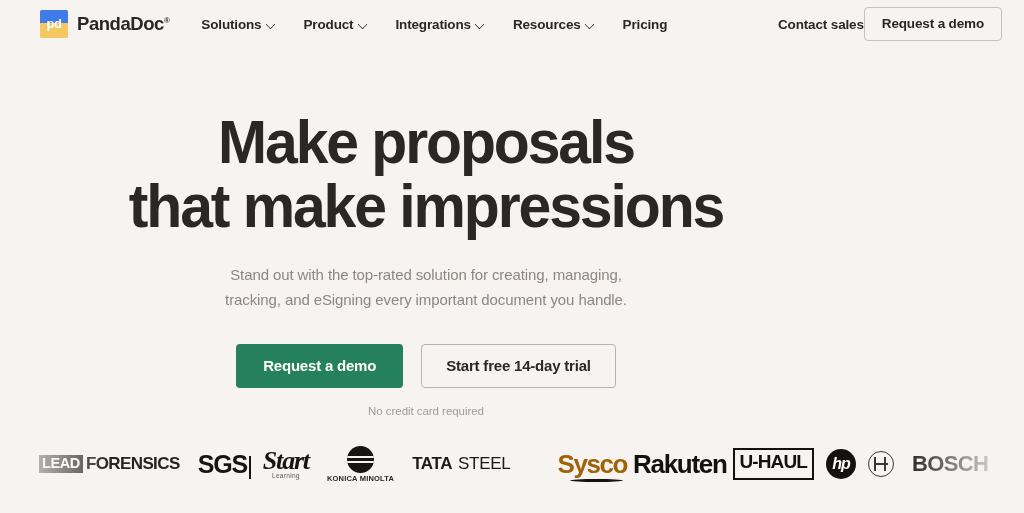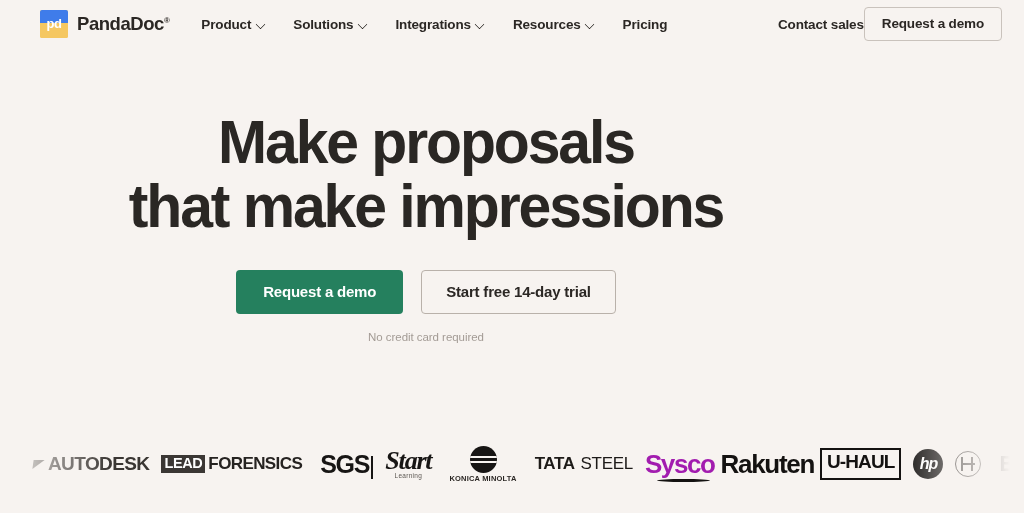--- a/index.html
+++ b/index.html
@@ -341,22 +341,23 @@
     font-size: 7.5px; font-weight: 700; letter-spacing: 0.2px; color: #2b2724; margin-top: 2px;
   }
 
   .lg-tata {
     font-size: 17px; font-weight: 700; letter-spacing: -0.4px; color: #1d1a18;
     display: flex; align-items: baseline; gap: 6px;
   }
   .lg-tata .tsteel { font-weight: 400; font-size: 17px; letter-spacing: -0.3px; }
 
   .lg-sysco {
-    font-size: 26px; font-weight: 700; letter-spacing: -1.4px; color: #a21caf;
+    font-size: 26px; font-weight: 700; letter-spacing: -1.4px; color: #a16207;
     position: relative;
+    margin-left: 35px;
   }
   .lg-sysco::after {
     content: ""; position: absolute; left: 18%; right: 6%; bottom: -2px;
     height: 3px; background: #141211;
     border-radius: 50%;
   }
 
   .lg-rakuten {
     font-size: 26px; font-weight: 700; letter-spacing: -1.3px; color: #141211;
   }
@@ -411,25 +412,25 @@
       <span class="brand-mark">
         <span class="mark-top"></span>
         <span class="mark-bot"></span>
         <span class="mark-letters">pd</span>
       </span>
       <span class="brand-name"><span>PandaDoc</span><span class="reg">®</span></span>
     </a>
 
     <nav class="nav-main">
       <a class="nav-item">
-        <span>Product</span>
+        <span>Solutions</span>
         <i class="chev"></i>
       </a>
       <a class="nav-item">
-        <span>Solutions</span>
+        <span>Product</span>
         <i class="chev"></i>
       </a>
       <a class="nav-item">
         <span>Integrations</span>
         <i class="chev"></i>
       </a>
       <a class="nav-item">
         <span>Resources</span>
         <i class="chev"></i>
       </a>
@@ -444,38 +445,36 @@
     </div>
   </header>
 
   <section class="hero">
 
     <h1 class="hero-title">
       <span class="line">Make proposals</span>
       <span class="line">that make impressions</span>
     </h1>
 
+    <p class="hero-sub">
+      <span class="line">Stand out with the top-rated solution for creating, managing,</span>
+      <span class="line">tracking, and eSigning every important document you handle.</span>
+    </p>
 
     <div class="hero-ctas">
       <button class="btn-primary">Request a demo</button>
       <button class="btn-secondary">Start free 14-day trial</button>
     </div>
 
     <div class="hero-note">No credit card required</div>
   </section>
 
   <div class="logo-strip">
     <div class="logo-track">
 
-      <div class="logo-chip">
-        <span class="lg-autodesk">
-          <i class="adsk-mark"></i>
-          <span>AUTODESK</span>
-        </span>
-      </div>
       <span class="sep-s"></span>
 
       <div class="logo-chip">
         <span class="lg-lead">
           <span class="lead-box">LEAD</span>
           <span>FORENSICS</span>
         </span>
       </div>
       <span class="sep"></span>
 

